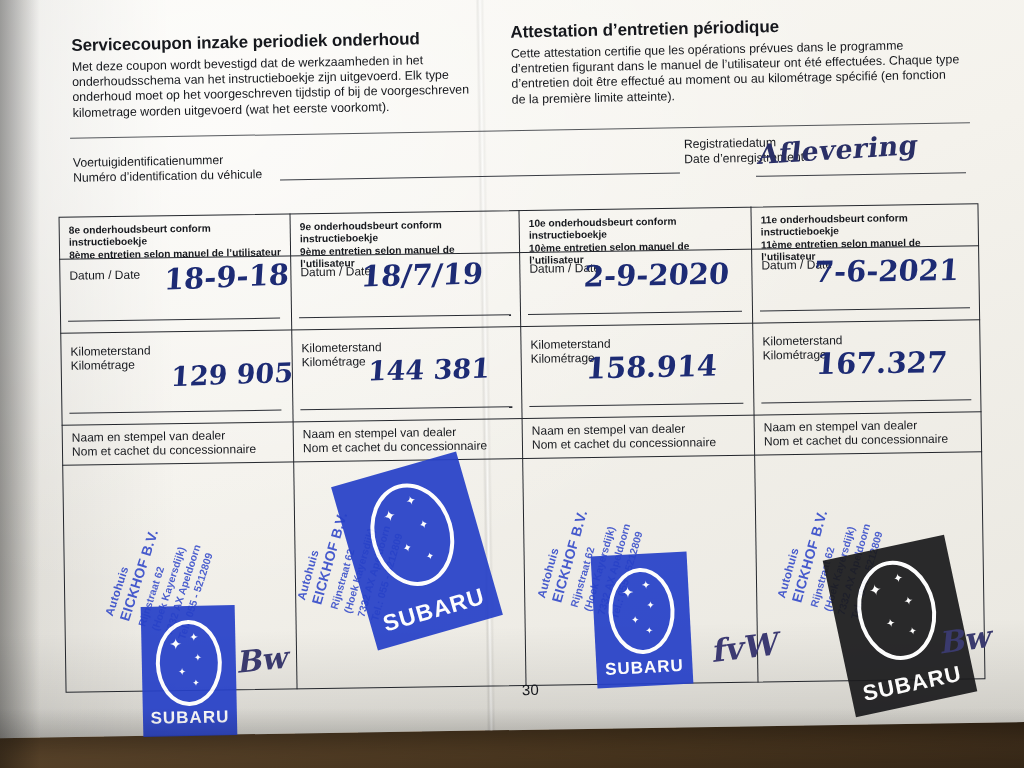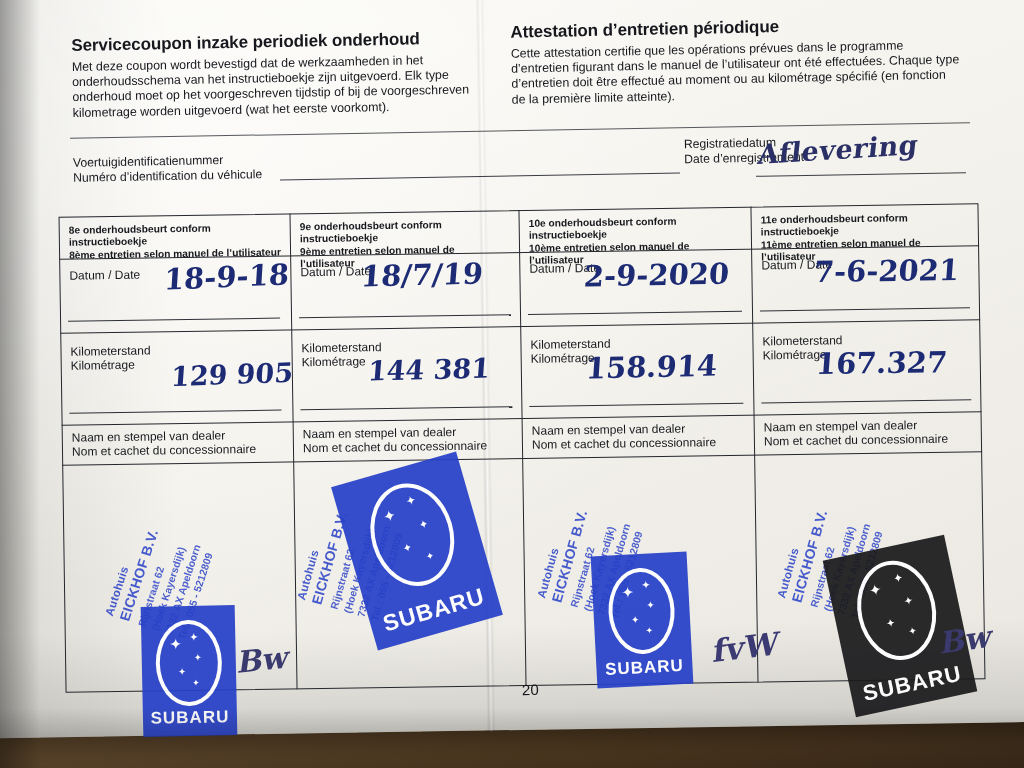--- a/index.html
+++ b/index.html
@@ -469,18 +469,18 @@
         <span class="star" style="left:12px; top:14px;">✦</span>
         <span class="star" style="left:38px; top:8px; font-size:12px;">✦</span>
         <span class="star" style="left:44px; top:32px; font-size:11px;">✦</span>
         <span class="star" style="left:22px; top:50px; font-size:11px;">✦</span>
         <span class="star" style="left:42px; top:62px; font-size:10px;">✦</span>
       </div>
       <div class="word" style="font-size:22px; bottom:8px;">SUBARU</div>
     </div>
     <div class="sig" style="left:925px; top:608px; font-size:30px; transform:rotate(-8deg) skewX(-14deg); color:#3a3a6e;">Bw</div>
 
-    <div id="pageno">20</div>
+    <div id="pageno">30</div>
   </div>
 
   <div class="shadow-left"></div>
   <div class="shadow-bottom"></div>
 </div>
 
 </body></html>

